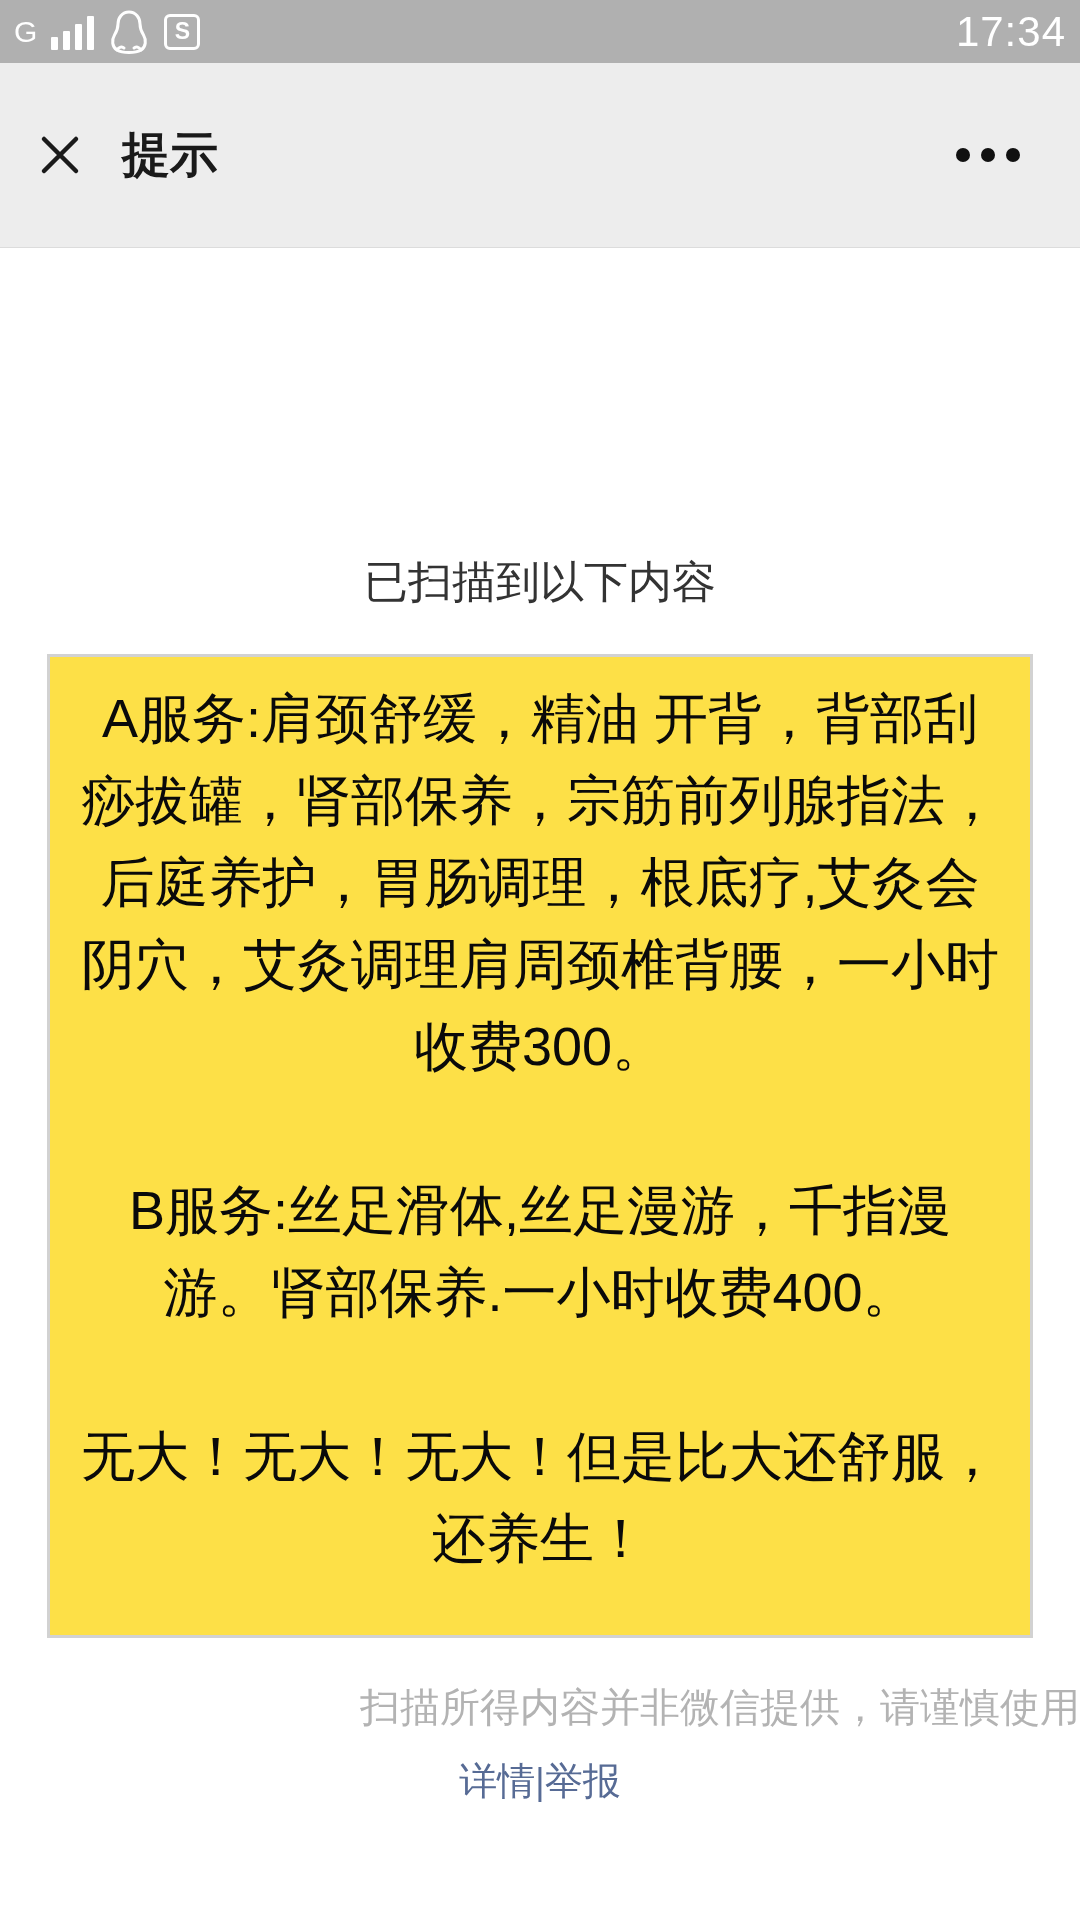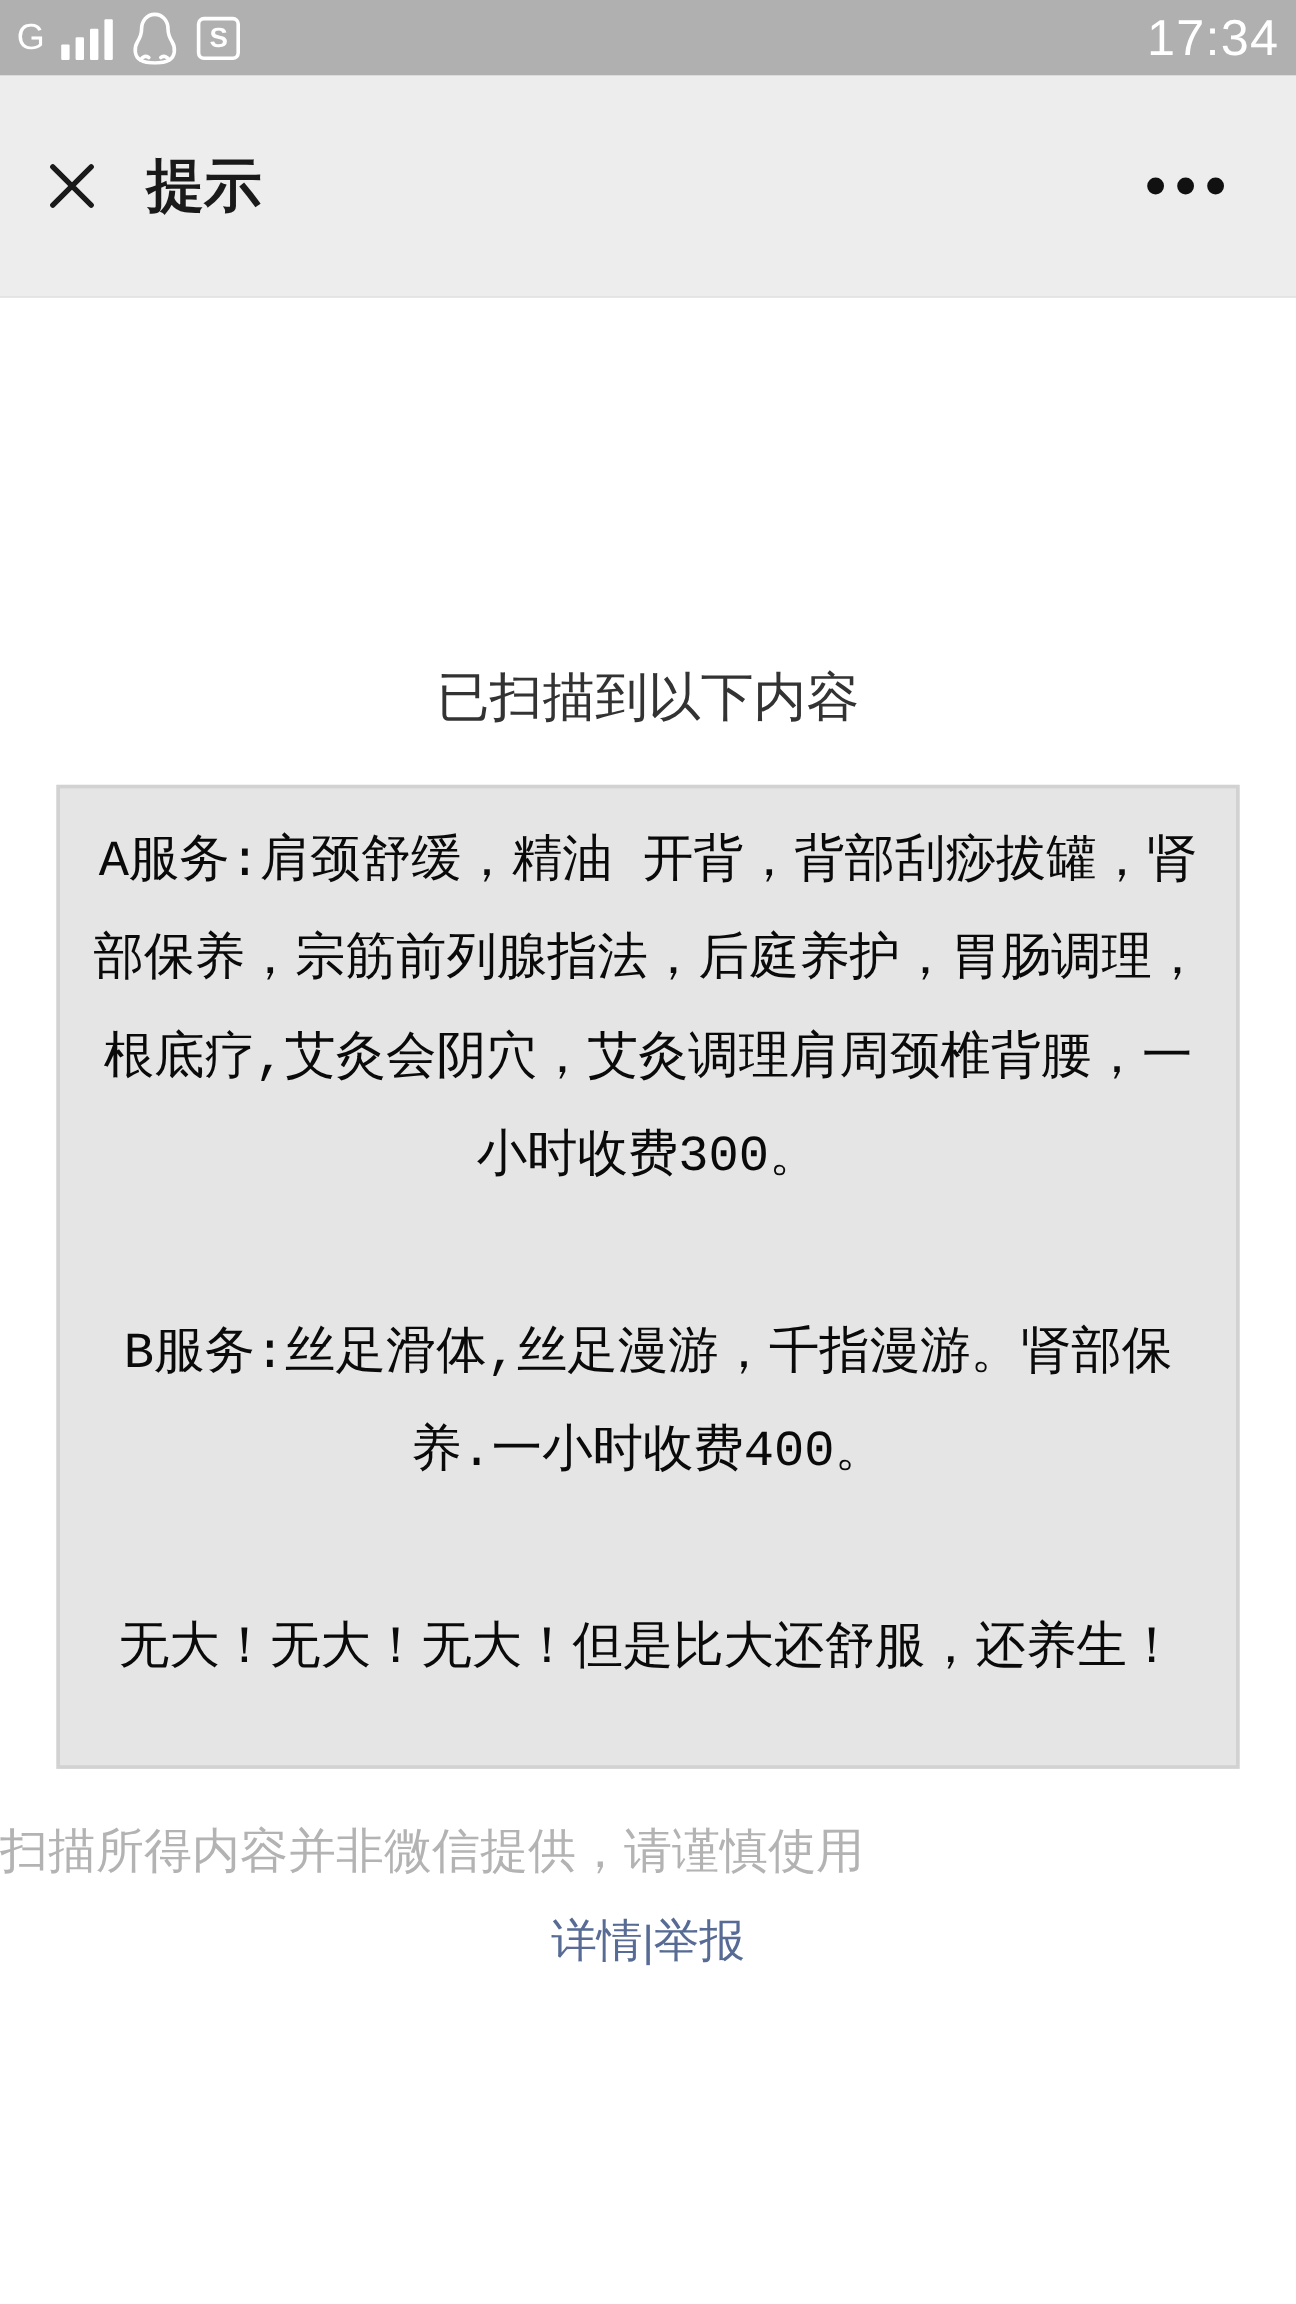--- a/index.html
+++ b/index.html
@@ -65,31 +65,30 @@
   .scan-label{
     margin-top:312px;
     text-align:center;
     font-size:44px;
     line-height:44px;
     color:#333333;
   }
   .scan-box{
     margin:50px 47px 0;
     border:3px solid var(--box-border);
-    background:#e5e5e5;
+    background:#fde047;
     padding:20px 26px 56px;
-    font-size:42px;
+    font-size:54px;
     line-height:82px;
     color:#0a0a0a;
     text-align:center;
     white-space:pre-line;
-    font-family:Liberation Mono, monospace;
   }
   .disclaimer{
-    text-align:left;
+    text-align:right;
     color:var(--disclaimer-gray);
     font-size:40px;
     line-height:46px;
   }
   .disclaimer.first{margin-top:46px;}
   .disclaimer.second{margin-top:38px;}
   .footer-links{
     margin-top:26px;
     display:flex;
     align-items:center;

